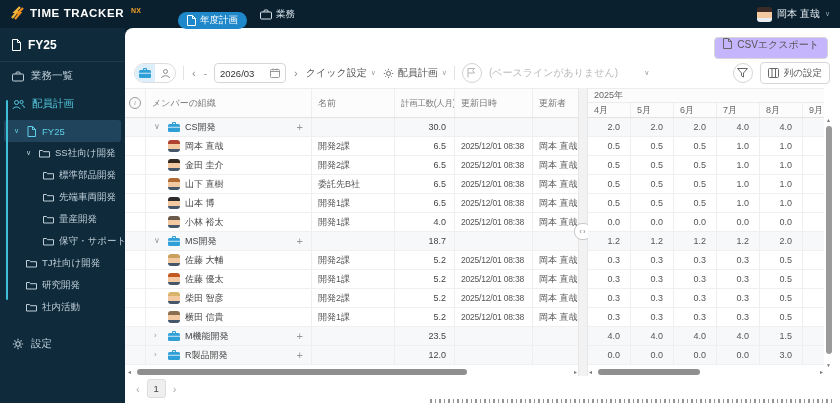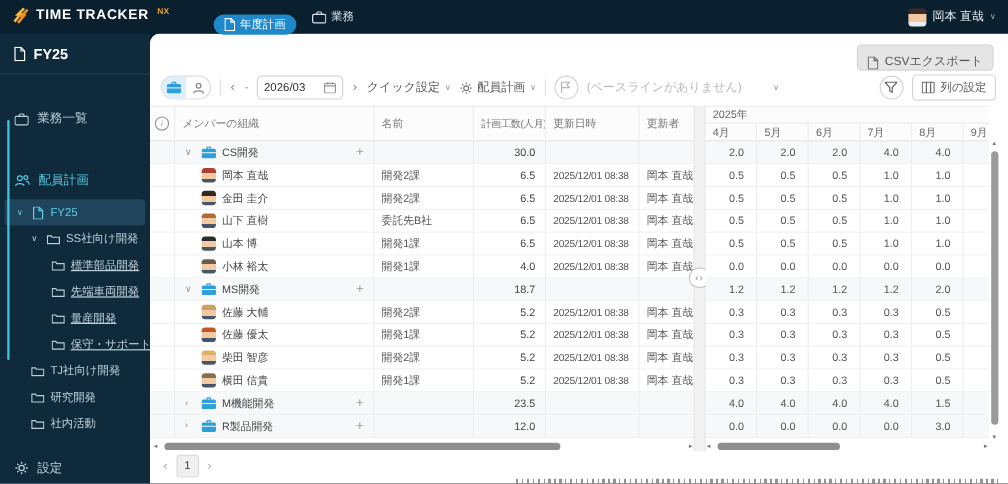--- a/index.html
+++ b/index.html
@@ -19,39 +19,39 @@
   .top-user{position:absolute;right:10px;top:0;height:28px;display:flex;align-items:center;gap:5px;}
   .t-avatar{width:15px;height:15px;border-radius:3px;
             background:linear-gradient(180deg,#3a2b28 0 5px,#f3c9a1 5px 11px,#e8edf2 11px 15px);}
   .t-username{color:#e6edf2;font-size:10px;}
   .t-chev{color:#8da4b2;font-size:7px;}
 
   
   .sidebar{position:absolute;top:28px;left:0;width:125px;height:375px;background:#0f2a3b;z-index:4;}
   .side-header{height:33px;display:flex;align-items:center;gap:6px;padding-left:11px;
                color:#fff;font-weight:bold;font-size:12px;border-bottom:1px solid rgba(255,255,255,.08);}
-  .side-item{height:28px;display:flex;align-items:center;gap:7px;padding-left:12px;font-size:10.5px;color:#bfcfd9;margin-top:23px;}
+  .side-item{height:28px;display:flex;align-items:center;gap:7px;padding-left:12px;font-size:10.5px;color:#bfcfd9;}
   .side-item.active{color:#55c8e0;}
   .tree{margin-top:2px;}
   .tree-item{height:22px;display:flex;align-items:center;gap:5px;font-size:9.5px;color:#bfcfd9;white-space:nowrap;overflow:hidden;}
   .tree-item.lvl0{padding-left:14px;}
   .tree-item.lvl1{padding-left:26px;}
-  .tree-item.lvl2{padding-left:43px;text-decoration:underline;}
+  .tree-item.lvl2{padding-left:43px;}
   .tree-item.active{background:#20445c;border-radius:3px;margin:0 4px;padding-left:10px;color:#5fd0e6;}
   .tchev{font-size:7px;width:8px;color:inherit;}
   .ticon{display:flex;}
   .settings-item{margin-top:12px;}
   .accent-line{position:absolute;left:6px;top:72px;width:2px;height:200px;background:#3fc0d8;border-radius:2px;}
 
   
   .main{position:absolute;top:28px;left:125px;width:715px;height:375px;background:#fff;
         border-top-left-radius:8px;overflow:hidden;z-index:3;}
   .page-title{position:absolute;left:13px;top:11px;font-size:13px;font-weight:bold;color:#333;}
   .csv-btn{position:absolute;right:12px;top:9px;height:20px;border:1px solid #d6d6d6;border-radius:4px;
-           display:flex;align-items:flex-end;gap:5px;padding:0 8px;font-size:10px;color:#555;background:#e5e5e5;}
+           display:flex;align-items:flex-start;gap:5px;padding:0 8px;font-size:10px;color:#555;background:#c4b5fd;}
 
   
   .toolbar{position:absolute;left:9px;right:10px;top:33px;height:24px;display:flex;align-items:center;
            gap:7px;font-size:10px;color:#555;white-space:nowrap;}
   .seg-toggle{width:40px;height:18px;border:1px solid #ddd;border-radius:10px;display:flex;overflow:hidden;background:#fff;}
   .seg-a{width:20px;display:flex;align-items:center;justify-content:center;background:#ddeffa;}
   .seg-b{width:20px;display:flex;align-items:center;justify-content:center;}
   .vsep{width:1px;height:14px;background:#e3e3e3;}
   .nav-arrow{color:#888;font-size:11px;padding:0 1px;}
   .date-box{width:60px;height:18px;border:1px solid #d6d6d6;border-radius:4px;display:flex;align-items:center;

